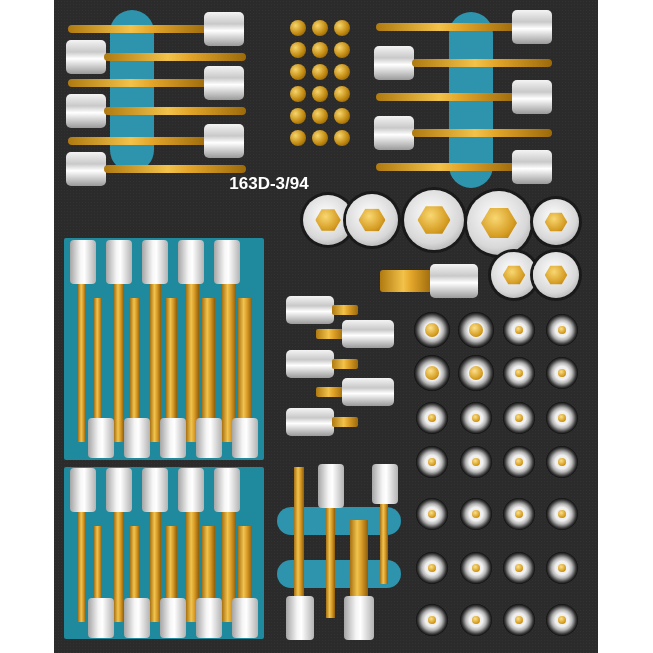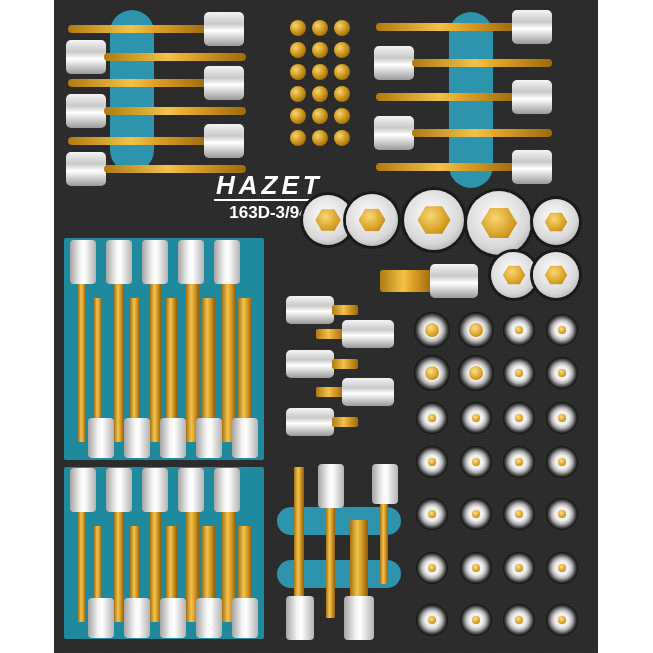--- a/index.html
+++ b/index.html
@@ -103,21 +103,20 @@
         <div class="sock chrome" style="left:0;"></div>
         <div class="shaft gold" style="left:38px;width:140px;"></div>
       </div>
       <div class="hbit" style="left:320px;top:150px;width:180px;">
         <div class="shaft gold" style="left:2px;width:140px;"></div>
         <div class="sock chrome" style="left:138px;"></div>
       </div>
     </div>
 
   <div class="logo" style="left:160px;">
-    <div class="brand">HAZET</div>
     <div class="model">163D-3/94</div>
   </div>
 
   <div class="teal-panel" style="left:10px;top:238px;width:200px;height:222px;"></div>
   <div id="ml">
       <div class="abs chromev" style="left:16px;top:240px;width:26px;height:44px;border-radius:4px;"></div>
       <div class="abs goldv" style="left:24px;top:284px;width:8px;height:158px;"></div>
       <div class="abs goldv" style="left:40px;top:298px;width:8px;height:154px;"></div>
       <div class="abs chromev" style="left:34px;top:418px;width:26px;height:40px;border-radius:4px;"></div>
       <div class="abs chromev" style="left:52px;top:240px;width:26px;height:44px;border-radius:4px;"></div>

